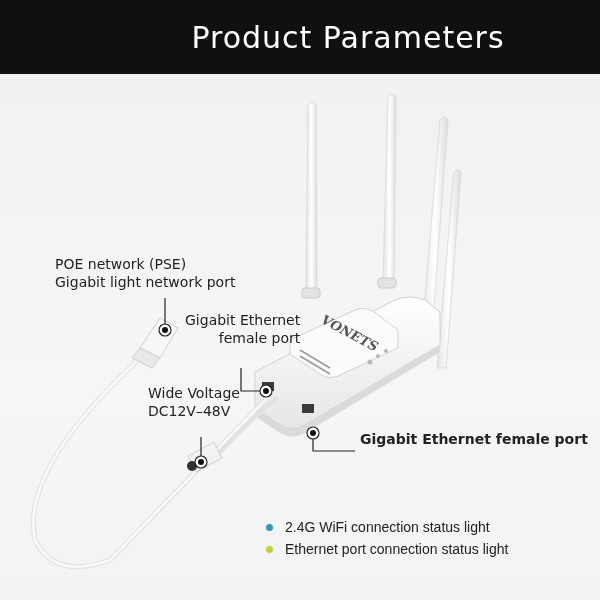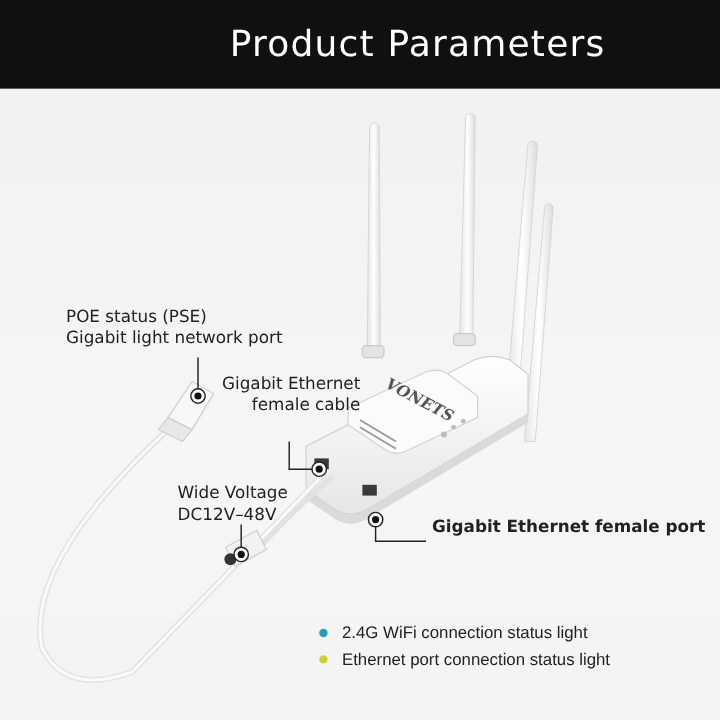--- a/index.html
+++ b/index.html
@@ -89,30 +89,30 @@
     <circle cx="266" cy="391" r="6" fill="#fff" stroke="#222" stroke-width="1.2"></circle>
       <circle cx="266" cy="391" r="3" fill="#111"></circle>
     <circle cx="201" cy="462" r="6" fill="#fff" stroke="#222" stroke-width="1.2"></circle>
       <circle cx="201" cy="462" r="3" fill="#111"></circle>
     <circle cx="313" cy="433" r="6" fill="#fff" stroke="#222" stroke-width="1.2"></circle>
       <circle cx="313" cy="433" r="3" fill="#111"></circle>
   </g>
 </svg>
 
 <div class="label" style="left:55px;top:255px;">
-  <div>POE status (PSE)</div>
+  <div>POE network (PSE)</div>
   <div>Gigabit light network port</div>
 </div>
 
 <div class="label" style="left:185px;top:311px;text-align:right;">
   <div>Gigabit Ethernet</div>
-  <div>female cable</div>
+  <div>female port</div>
 </div>
 
-<div class="label" style="left:148px;top:402px;">
+<div class="label" style="left:148px;top:384px;">
   <div>Wide Voltage</div>
   <div>DC12V–48V</div>
 </div>
 
 <div class="label" style="left:360px;top:430px;font-weight:bold;">
   <div>Gigabit Ethernet female port</div>
 </div>
 
 <div class="legend">
   <div class="legend-item">

